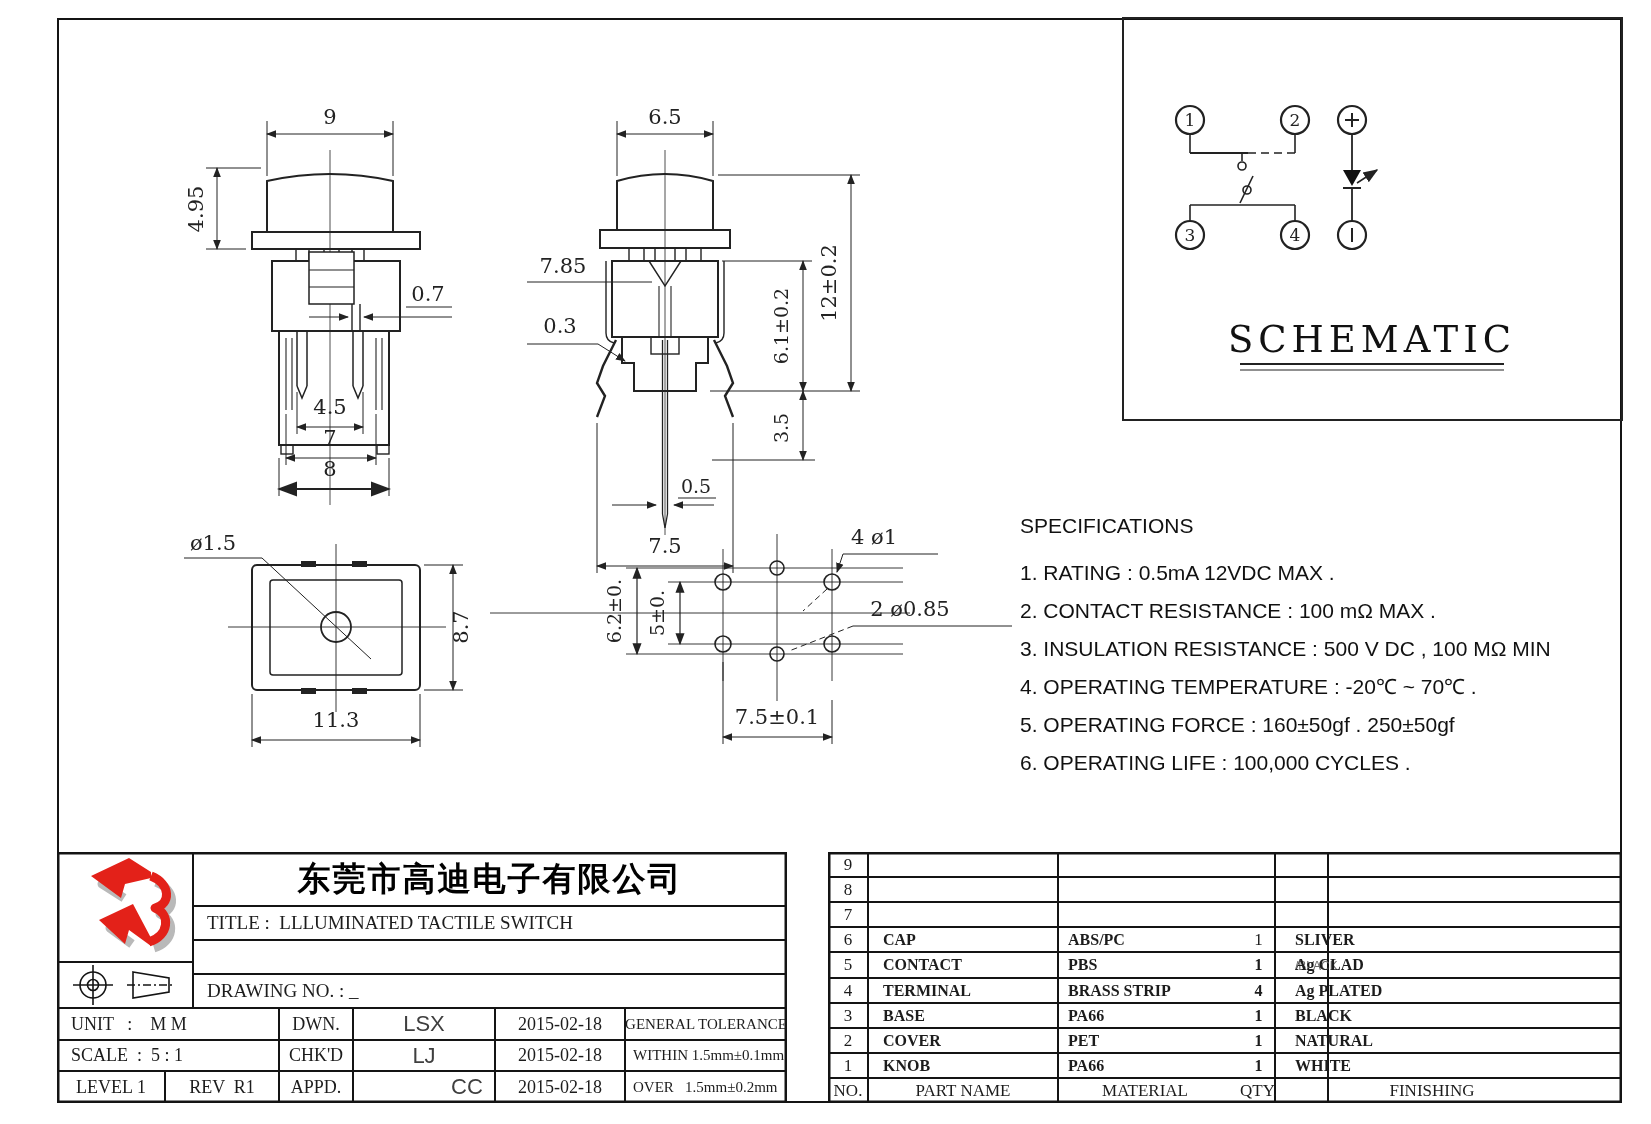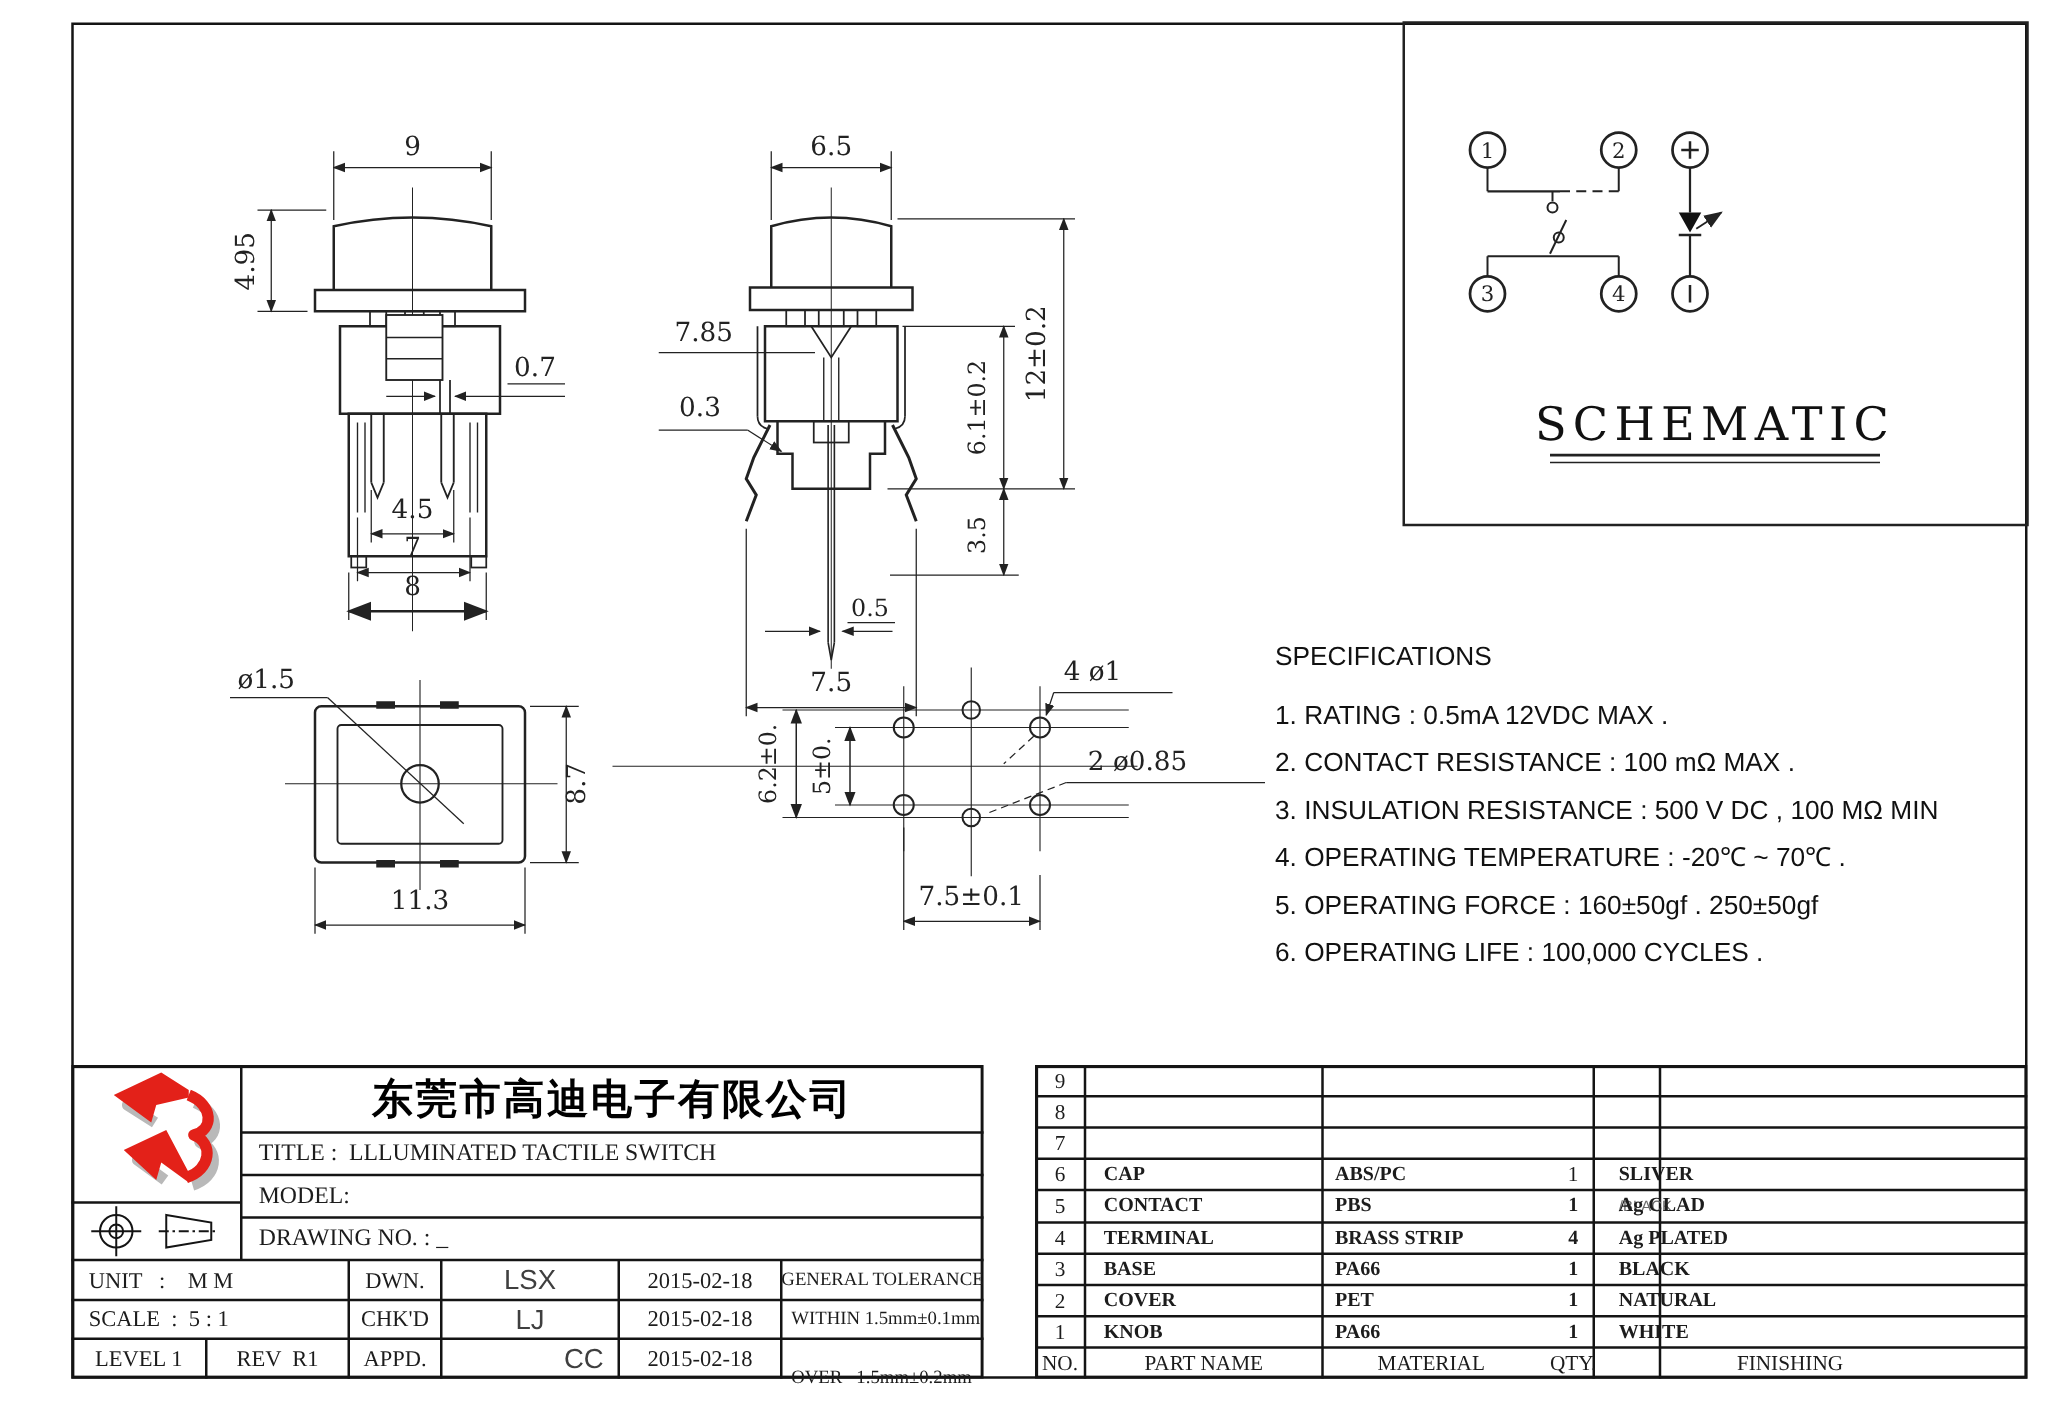--- a/index.html
+++ b/index.html
@@ -332,42 +332,41 @@
           <path d="M76,10 L112,16 L112,30 L76,36 Z"></path>
           <line x1="70" y1="23" x2="118" y2="23" stroke-dasharray="8,3,2,3"></line>
         </g>
       </svg>
     </div>
 
     <div class="cell company" style="left:136px;top:0;width:594px;height:54px;">东莞市高迪电子有限公司</div>
 
     <div class="cell tb-serif" style="left:150px;top:54px;width:570px;height:34px;"><span>TITLE :</span><span>&nbsp;&nbsp;</span><span>LLLUMINATED TACTILE SWITCH</span></div>
 
-    <div class="cell tb-serif" style="left:150px;top:88px;width:570px;height:34px;">MODEL:</div>
 
     <div class="cell tb-serif" style="left:150px;top:122px;width:570px;height:34px;"><span>DRAWING NO. :</span><span>&nbsp;</span><span>_</span></div>
 
     <div class="cell tb-row" style="left:14px;top:156px;width:200px;height:32px;line-height:32px;">UNIT   :    M M</div>
     <div class="cell tb-row ctr" style="left:222px;top:156px;width:74px;height:32px;line-height:32px;">DWN.</div>
     <div class="cell sig" style="left:296px;top:156px;width:142px;height:32px;line-height:32px;">LSX</div>
     <div class="cell tb-row ctr" style="left:438px;top:156px;width:130px;height:32px;line-height:32px;">2015-02-18</div>
     <div class="cell tol ctr" style="left:568px;top:156px;width:162px;height:32px;line-height:32px;">GENERAL TOLERANCE</div>
 
     <div class="cell tb-row" style="left:14px;top:188px;width:200px;height:31px;line-height:31px;">SCALE  :  5 : 1</div>
     <div class="cell tb-row ctr" style="left:222px;top:188px;width:74px;height:31px;line-height:31px;">CHK'D</div>
     <div class="cell sig" style="left:296px;top:188px;width:142px;height:31px;line-height:31px;">LJ</div>
     <div class="cell tb-row ctr" style="left:438px;top:188px;width:130px;height:31px;line-height:31px;">2015-02-18</div>
     <div class="cell tol" style="left:576px;top:188px;width:154px;height:31px;line-height:31px;">WITHIN 1.5mm±0.1mm</div>
 
     <div class="cell tb-row ctr" style="left:0;top:219px;width:108px;height:32px;line-height:32px;">LEVEL 1</div>
     <div class="cell tb-row ctr" style="left:108px;top:219px;width:114px;height:32px;line-height:32px;">REV  R1</div>
     <div class="cell tb-row ctr" style="left:222px;top:219px;width:74px;height:32px;line-height:32px;">APPD.</div>
     <div class="cell sig" style="left:296px;top:219px;width:132px;height:32px;line-height:32px;padding-left:48px;">CC</div>
     <div class="cell tb-row ctr" style="left:438px;top:219px;width:130px;height:32px;line-height:32px;">2015-02-18</div>
-    <div class="cell tol" style="left:576px;top:234px;width:154px;height:28px;line-height:32px;">OVER   1.5mm±0.2mm</div>
+    <div class="cell tol" style="left:576px;top:219px;width:154px;height:28px;line-height:32px;">OVER   1.5mm±0.2mm</div>
   </div>
 
   <div id="tb-parts" class="tb">
     <svg width="794" height="251" viewBox="0 0 794 251">
       <g stroke="#141414" fill="none">
         <rect x="1.25" y="1.25" width="791.5" height="248.5" stroke-width="2.5"></rect>
         <line x1="40" y1="0" x2="40" y2="251" stroke-width="2"></line>
         <line x1="230" y1="0" x2="230" y2="251" stroke-width="2"></line>
         <line x1="447" y1="0" x2="447" y2="251" stroke-width="2"></line>
         <line x1="500" y1="0" x2="500" y2="251" stroke-width="2"></line>

